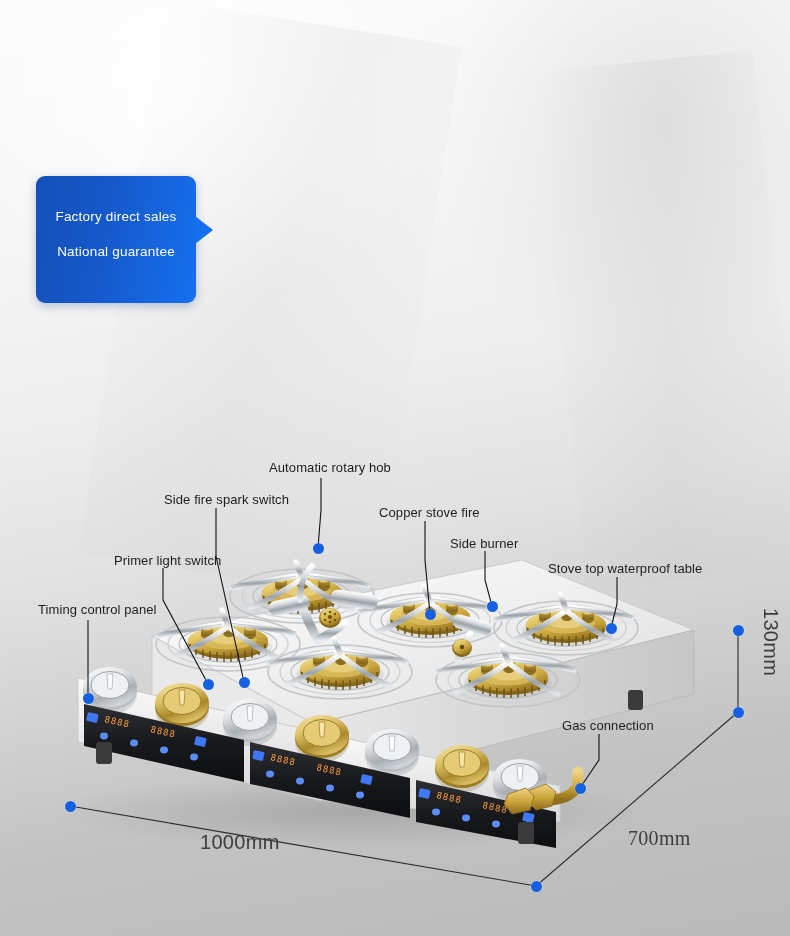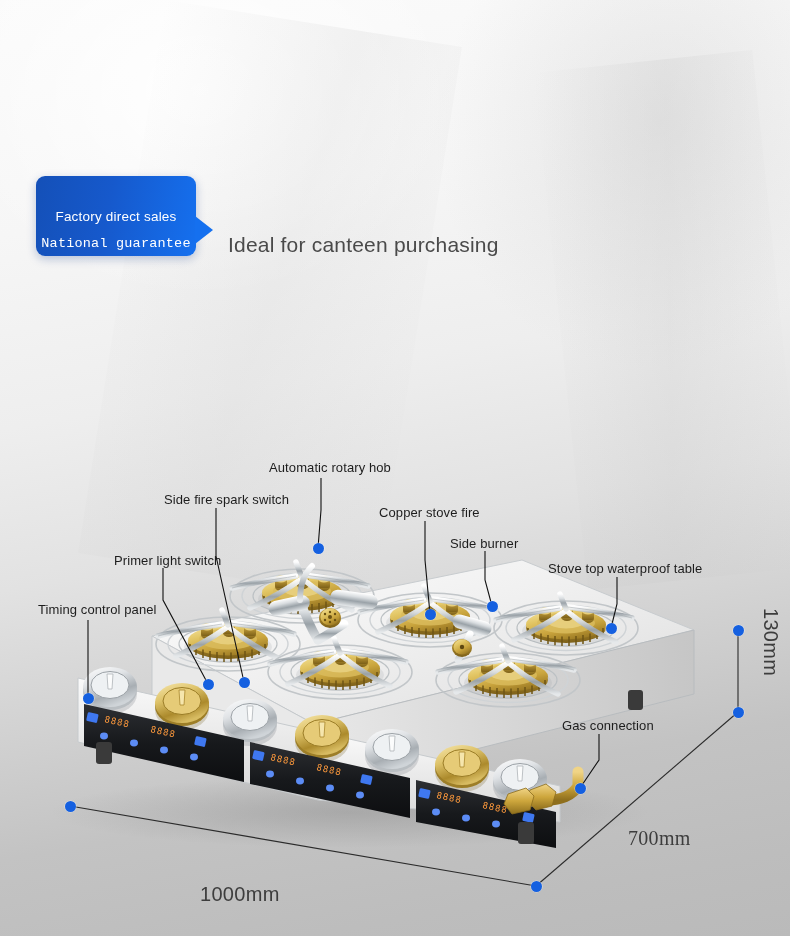--- a/index.html
+++ b/index.html
@@ -6,29 +6,29 @@
   body{width:790px;height:936px;overflow:hidden;font-family:"Liberation Sans",sans-serif;}
   #stage{position:relative;width:790px;height:936px;overflow:hidden;
     background:linear-gradient(170deg,#fbfbfb 0%,#f6f6f6 22%,#eeeeee 40%,#e2e2e2 55%,#d2d2d2 68%,#c3c3c3 80%,#bdbdbd 92%,#bababa 100%);}
   .softglow{position:absolute;pointer-events:none;}
   .g1{left:-60px;top:-120px;width:520px;height:420px;background:radial-gradient(ellipse at 50% 50%,rgba(255,255,255,.95),rgba(255,255,255,0) 70%);}
   .g2{left:430px;top:-140px;width:460px;height:520px;background:radial-gradient(ellipse at 50% 50%,rgba(190,190,190,.30),rgba(255,255,255,0) 68%);transform:rotate(18deg);}
   .g3{left:120px;top:20px;width:300px;height:560px;background:linear-gradient(100deg,rgba(255,255,255,0),rgba(205,205,205,.22),rgba(255,255,255,0));transform:rotate(9deg);}
   .g4{left:560px;top:60px;width:220px;height:520px;background:linear-gradient(95deg,rgba(255,255,255,0),rgba(200,200,200,.25),rgba(255,255,255,0));transform:rotate(-6deg);}
 
   
-  #badge{position:absolute;left:36px;top:176px;width:160px;height:80px;
+  #badge{position:absolute;left:36px;top:176px;width:160px;height:127px;
     background:linear-gradient(100deg,#1450b8 0%,#1659cc 45%,#1570ef 100%);
     border-radius:9px;box-shadow:0 3px 10px rgba(20,60,140,.28);}
   #badge:after{content:"";position:absolute;right:-17px;top:40px;width:0;height:0;
     border-top:14px solid transparent;border-bottom:14px solid transparent;border-left:18px solid #1570ef;}
   #badge .bl{position:absolute;left:0;width:160px;text-align:center;color:#ffffff;
     font-size:13.5px;letter-spacing:.2px;}
   #badge .bl1{top:33px;}
-  #badge .bl2{top:60px;font-family:Liberation Mono, monospace;}
+  #badge .bl2{top:68px;}
 
   #title{position:absolute;left:227px;top:190px;font-size:36px;color:#3a3a3a;letter-spacing:.3px;line-height:1.1;}
   #subtitle{position:absolute;left:228px;top:233px;font-size:21px;color:#4a4a4a;letter-spacing:.2px;}
 
   
   .callout-label{position:absolute;font-size:13px;color:#1d1d1d;white-space:nowrap;letter-spacing:.1px;}
   .dot{position:absolute;width:11px;height:11px;border-radius:50%;background:#1560e0;
        box-shadow:0 0 0 .6px rgba(255,255,255,.45);}
   svg.overlay{position:absolute;left:0;top:0;width:790px;height:936px;pointer-events:none;}
 
@@ -45,21 +45,20 @@
 
   <div class="softglow g1"></div>
   <div class="softglow g2"></div>
   <div class="softglow g3"></div>
   <div class="softglow g4"></div>
 
   <div id="badge">
     <div class="bl bl1">Factory direct sales</div>
     <div class="bl bl2">National guarantee</div>
   </div>
-  <div id="subtitle">Ideal for canteen purchasing</div>
 
   <svg id="stove" viewBox="0 0 790 936">
     <defs>
       <linearGradient id="topSteel" x1="0" y1="0" x2="1" y2="1">
         <stop offset="0" stop-color="#fdfdfd"></stop>
           <stop offset=".45" stop-color="#f0f0f0"></stop>
         <stop offset="1" stop-color="#dcdcdc"></stop>
       </linearGradient>
       <linearGradient id="frontSteel" x1="0" y1="0" x2="0" y2="1">
         <stop offset="0" stop-color="#f4f4f4"></stop>
@@ -324,17 +323,17 @@
 
   <div class="callout-label" style="left:38px;top:602px;">Timing control panel</div>
   <div class="callout-label" style="left:114px;top:553px;">Primer light switch</div>
   <div class="callout-label" style="left:164px;top:492px;text-align:right;">Side fire spark switch</div>
   <div class="callout-label" style="left:269px;top:460px;">Automatic rotary hob</div>
   <div class="callout-label" style="left:379px;top:505px;">Copper stove fire</div>
   <div class="callout-label" style="left:450px;top:536px;">Side burner</div>
   <div class="callout-label" style="left:548px;top:561px;">Stove top waterproof table</div>
   <div class="callout-label" style="left:562px;top:718px;">Gas connection</div>
 
-  <div class="dim-label" id="dim-w" style="left:200px;top:883px;">1000mm</div>
+  <div class="dim-label" id="dim-w" style="left:200px;top:831px;">1000mm</div>
   <div class="dim-label" id="dim-d" style="left:628px;top:827px;font-family:Liberation Serif, serif;">700mm</div>
   <div class="dim-label" id="dim-h" style="left:782px;top:608px;">130mm</div>
 
 </div>
 
 </body></html>

